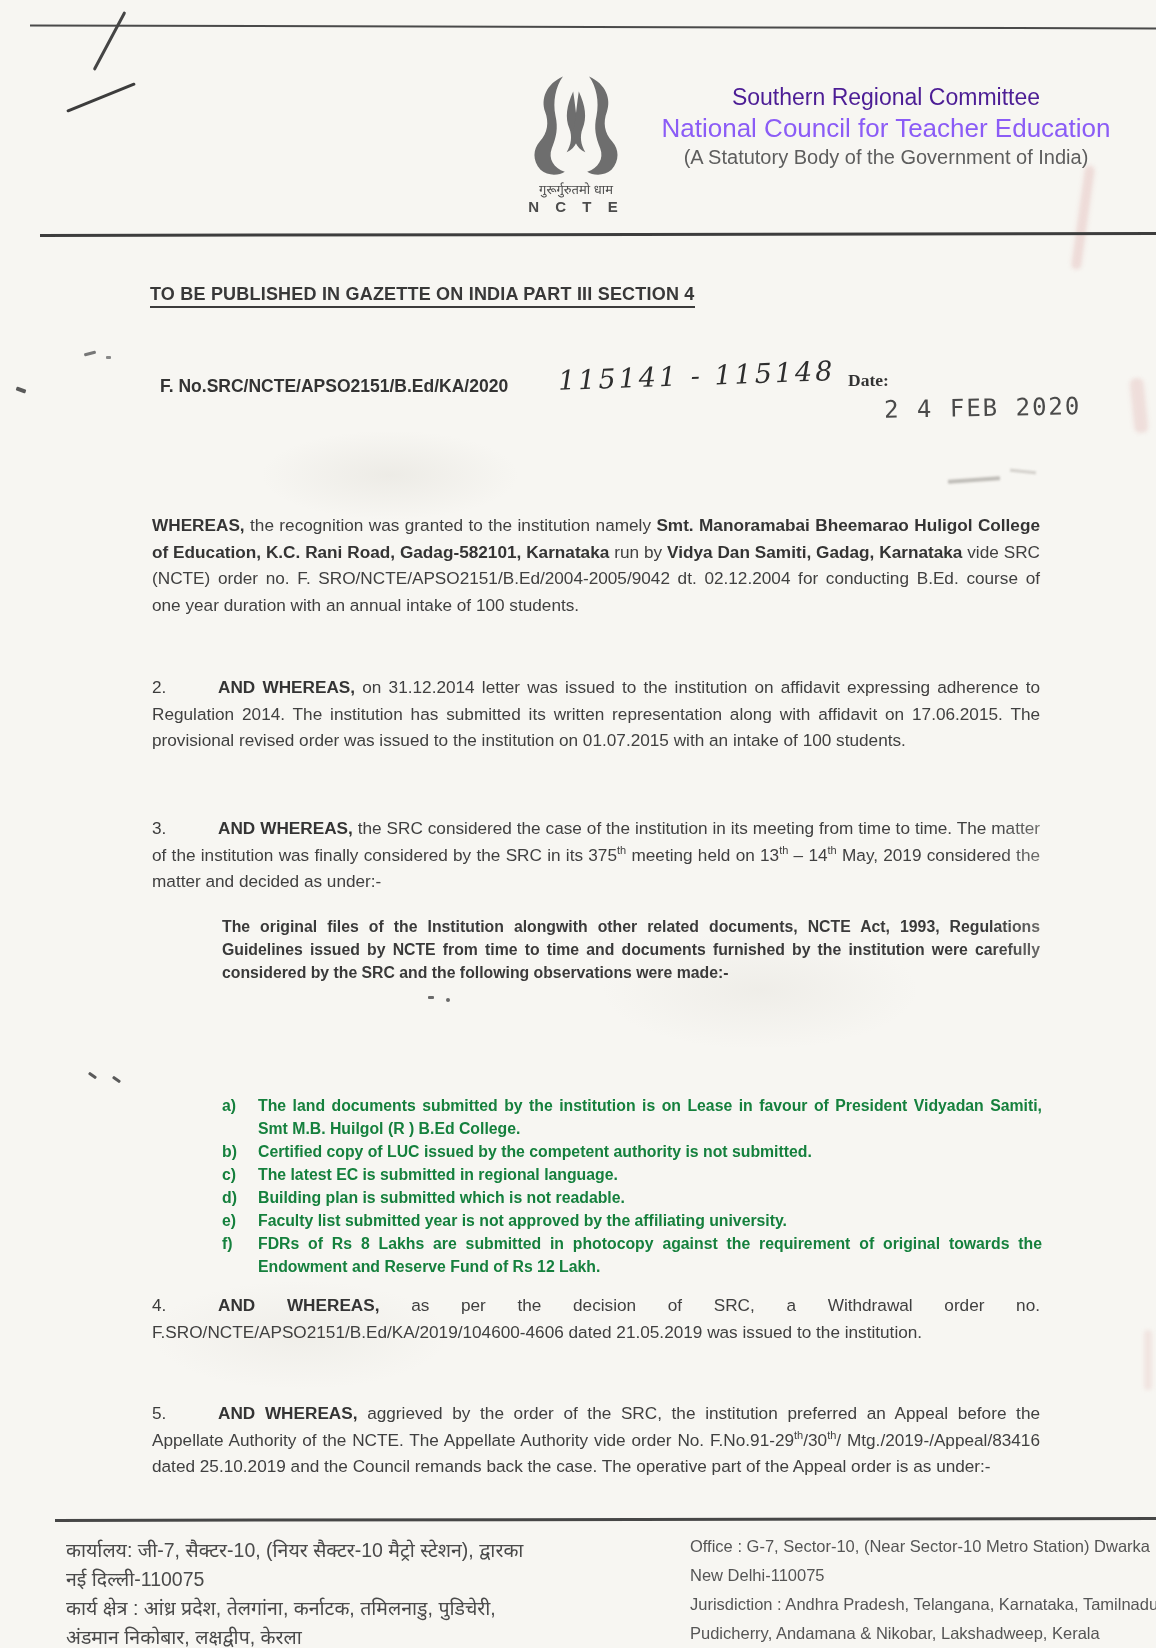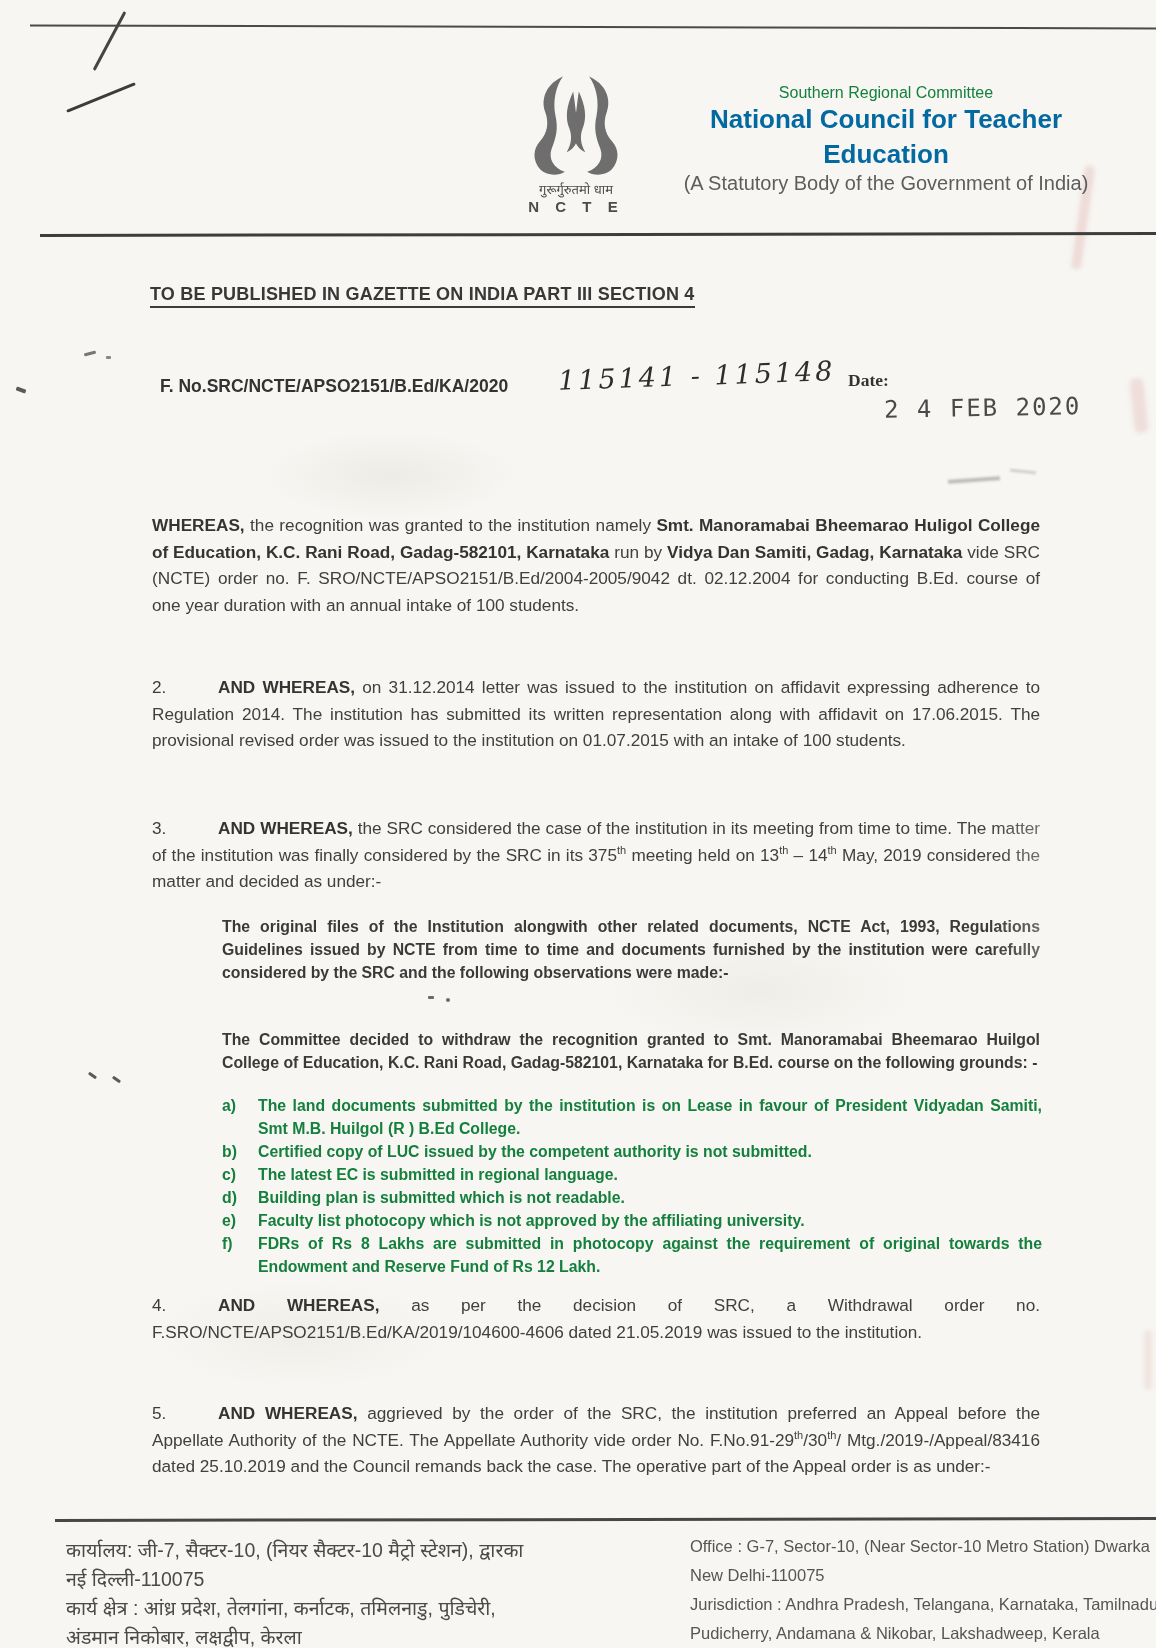--- a/index.html
+++ b/index.html
@@ -36,22 +36,22 @@
   .rule-footer{top:1518px;left:55px;right:0;height:3px;background:#474747;transform:rotate(-.1deg);}
   
   .hdr-left{position:absolute;top:80px;left:58px;width:445px;text-align:center;color:#3c3c3c;}
   .hdr-left .l1{font-size:23px;letter-spacing:1px;}
   .hdr-left .l2{font-size:35px;font-weight:bold;color:#2f2f2f;line-height:1.3;}
   .hdr-left .l3{font-size:21px;}
   .logo-wrap{position:absolute;top:74px;left:496px;width:160px;text-align:center;}
   .logo-caption{font-size:13px;color:#4c4c4c;margin-top:-2px;}
   .logo-acronym{font-size:15px;font-weight:bold;letter-spacing:6px;color:#4c4c4c;}
   .hdr-right{position:absolute;top:84px;left:652px;width:468px;text-align:center;}
-  .hdr-right .l1{font-size:16px;color:#15803d;}
-  .hdr-right .l2{font-size:26px;font-weight:bold;color:#0369a1;line-height:1.35;}
+  .hdr-right .l1{font-size:23px;color:#4c1d95;}
+  .hdr-right .l2{font-size:26px;font-weight:normal;color:#8b5cf6;line-height:1.35;}
   .hdr-right .l3{font-size:20px;color:#5d5d5d;}
   
   .gazette{position:absolute;top:284px;left:150px;width:890px;}
   .gazette span{font-size:18px;font-weight:bold;color:#383838;border-bottom:2px solid #3c3c3c;padding-bottom:2px;letter-spacing:.2px;}
   .fileline{position:absolute;top:376px;left:152px;font-size:17.5px;font-weight:bold;color:#333;margin-left:8px;}
   .handwritten{position:absolute;top:360px;left:558px;font-family:"DejaVu Serif",serif;font-style:italic;font-size:27px;font-weight:normal;color:#2e2e2e;letter-spacing:3px;transform:rotate(-2deg);}
   .date-label{position:absolute;top:370px;left:848px;font-size:17.5px;font-weight:bold;color:#333;font-family:Liberation Serif, serif;}
   .date-stamp{position:absolute;top:394px;left:884px;font-family:"DejaVu Sans Mono",monospace;font-size:24px;color:#4a4a4a;letter-spacing:2px;transform:rotate(-1deg);white-space:nowrap;}
   .order-h{position:absolute;top:438px;left:150px;width:890px;text-align:center;}
   .order-h span{font-size:18px;font-weight:bold;color:#383838;border-bottom:2.5px solid #3c3c3c;padding-bottom:2px;letter-spacing:1.5px;}
@@ -138,28 +138,27 @@
 
   <div class="para" style="top:674px">
     <span class="num">2.</span><span class="b">AND WHEREAS,</span><span> on 31.12.2014 letter was issued to the institution on affidavit expressing adherence to Regulation 2014. The institution has submitted its written representation along with affidavit on 17.06.2015.  The provisional revised order was issued to the institution on 01.07.2015 with an intake of 100 students.</span>
   </div>
 
   <div class="para" style="top:815px">
     <span class="num">3.</span><span class="b">AND WHEREAS,</span><span> the SRC considered the case of the institution in its meeting from time to time.  The matter of the institution was finally considered by the SRC in  its 375</span><span class="sup">th</span><span> meeting held on 13</span><span class="sup">th</span><span> – 14</span><span class="sup">th</span><span> May, 2019 considered the matter and decided as under:-</span>
   </div>
 
   <div class="quote" style="top:915px">The original files of the Institution alongwith other related documents, NCTE Act, 1993, Regulations Guidelines issued by NCTE from time to time and documents furnished by the institution were carefully considered by the SRC and the following observations were made:-</div>
-  <div class="quote" style="top:1028px">The Committee decided to withdraw the recognition granted to  Smt. Manoramabai Bheemarao Huilgol College of Education, K.C. Rani Road, Gadag-582101, Karnataka for B.Ed. course on the following grounds: -</div>
 
   <div class="grounds" style="top:1094px">
     <div class="g-item"><span class="g-label">a)</span><span>The land documents submitted by the institution is on Lease in favour of President Vidyadan Samiti, Smt M.B. Huilgol (R ) B.Ed College.</span></div>
     <div class="g-item"><span class="g-label">b)</span><span>Certified copy of LUC issued by the competent authority is not submitted.</span></div>
     <div class="g-item"><span class="g-label">c)</span><span>The latest EC is submitted in regional language.</span></div>
     <div class="g-item"><span class="g-label">d)</span><span>Building plan is submitted which is not readable.</span></div>
-    <div class="g-item"><span class="g-label">e)</span><span>Faculty list photocopy which is not approved by the affiliating university.</span></div>
+    <div class="g-item"><span class="g-label">e)</span><span>Faculty list submitted year is not approved by the affiliating university.</span></div>
     <div class="g-item"><span class="g-label">f)</span><span>FDRs of Rs 8 Lakhs are submitted in photocopy against the requirement of original towards the Endowment and Reserve Fund of Rs 12 Lakh.</span></div>
   </div>
 
   <div class="para" style="top:1292px">
     <span class="num">4.</span><span class="b">AND WHEREAS,</span><span> as per the decision of SRC, a Withdrawal order no. F.SRO/NCTE/APSO2151/B.Ed/KA/2019/104600-4606 dated 21.05.2019 was issued to the institution.</span>
   </div>
 
   <div class="para" style="top:1400px">
     <span class="num">5.</span><span class="b">AND WHEREAS,</span><span> aggrieved by the order of the SRC, the institution preferred an Appeal before the Appellate Authority of the NCTE.  The Appellate Authority vide order No. F.No.91-29</span><span class="sup">th</span><span>/30</span><span class="sup">th</span><span>/ Mtg./2019-/Appeal/83416 dated 25.10.2019 and the Council remands back the case. The operative part of the Appeal order is as under:-</span>
   </div>

